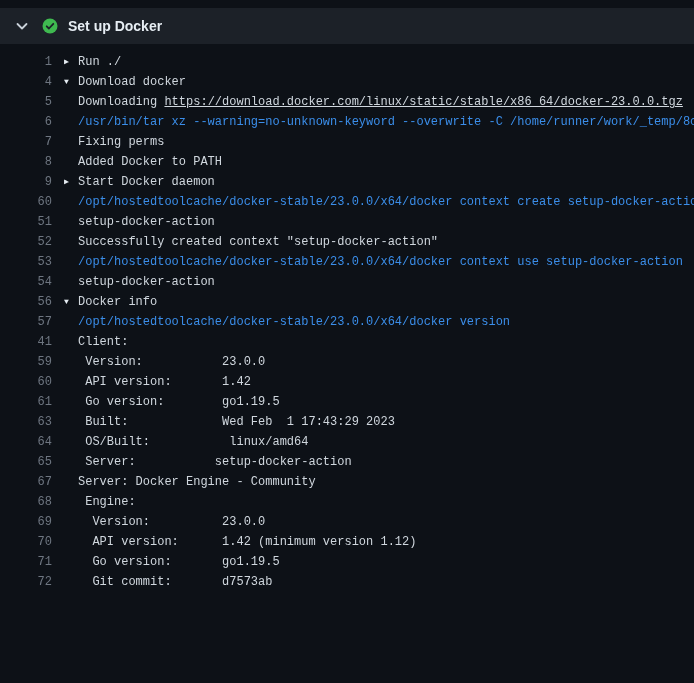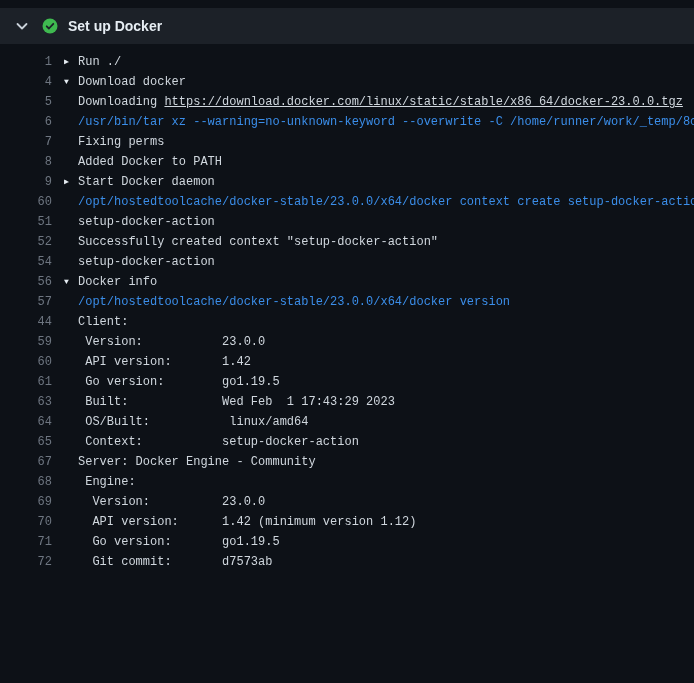--- a/index.html
+++ b/index.html
@@ -115,29 +115,30 @@
     <div class="row"><span class="num">1</span><span class="content"><span class="arrow">▶</span><span class="txt group-title">Run ./</span></span></div>
     <div class="row"><span class="num">4</span><span class="content"><span class="arrow">▼</span><span class="txt group-title">Download docker</span></span></div>
     <div class="row"><span class="num">5</span><span class="content"><span class="arrow-pad"></span><span class="txt">Downloading </span><span class="txt url">https://download.docker.com/linux/static/stable/x86_64/docker-23.0.0.tgz</span></span></div>
     <div class="row"><span class="num">6</span><span class="content"><span class="arrow-pad"></span><span class="txt cmd">/usr/bin/tar xz --warning=no-unknown-keyword --overwrite -C /home/runner/work/_temp/8c93</span></span></div>
     <div class="row"><span class="num">7</span><span class="content"><span class="arrow-pad"></span><span class="txt">Fixing perms</span></span></div>
     <div class="row"><span class="num">8</span><span class="content"><span class="arrow-pad"></span><span class="txt">Added Docker to PATH</span></span></div>
     <div class="row"><span class="num">9</span><span class="content"><span class="arrow">▶</span><span class="txt group-title">Start Docker daemon</span></span></div>
     <div class="row"><span class="num">60</span><span class="content"><span class="arrow-pad"></span><span class="txt cmd">/opt/hostedtoolcache/docker-stable/23.0.0/x64/docker context create setup-docker-action</span></span></div>
     <div class="row"><span class="num">51</span><span class="content"><span class="arrow-pad"></span><span class="txt">setup-docker-action</span></span></div>
     <div class="row"><span class="num">52</span><span class="content"><span class="arrow-pad"></span><span class="txt">Successfully created context "setup-docker-action"</span></span></div>
+    <div class="row"><span class="num">53</span><span class="content"><span class="arrow-pad"></span><span class="txt cmd">/opt/hostedtoolcache/docker-stable/23.0.0/x64/docker context use setup-docker-action</span></span></div>
     <div class="row"><span class="num">54</span><span class="content"><span class="arrow-pad"></span><span class="txt">setup-docker-action</span></span></div>
     <div class="row"><span class="num">56</span><span class="content"><span class="arrow">▼</span><span class="txt group-title">Docker info</span></span></div>
     <div class="row"><span class="num">57</span><span class="content"><span class="arrow-pad"></span><span class="txt cmd">/opt/hostedtoolcache/docker-stable/23.0.0/x64/docker version</span></span></div>
-    <div class="row"><span class="num">44</span><span class="content"><span class="arrow-pad"></span><span class="txt">Client:</span></span></div>
+    <div class="row"><span class="num">41</span><span class="content"><span class="arrow-pad"></span><span class="txt">Client:</span></span></div>
     <div class="row"><span class="num">59</span><span class="content"><span class="arrow-pad"></span><span class="txt"> Version:           23.0.0</span></span></div>
     <div class="row"><span class="num">60</span><span class="content"><span class="arrow-pad"></span><span class="txt"> API version:       1.42</span></span></div>
     <div class="row"><span class="num">61</span><span class="content"><span class="arrow-pad"></span><span class="txt"> Go version:        go1.19.5</span></span></div>
     <div class="row"><span class="num">63</span><span class="content"><span class="arrow-pad"></span><span class="txt"> Built:             Wed Feb  1 17:43:29 2023</span></span></div>
     <div class="row"><span class="num">64</span><span class="content"><span class="arrow-pad"></span><span class="txt"> OS/Built:           linux/amd64</span></span></div>
-    <div class="row"><span class="num">65</span><span class="content"><span class="arrow-pad"></span><span class="txt"> Context:           setup-docker-action</span></span></div>
+    <div class="row"><span class="num">65</span><span class="content"><span class="arrow-pad"></span><span class="txt"> Server:           setup-docker-action</span></span></div>
     <div class="row"><span class="num">67</span><span class="content"><span class="arrow-pad"></span><span class="txt">Server: Docker Engine - Community</span></span></div>
     <div class="row"><span class="num">68</span><span class="content"><span class="arrow-pad"></span><span class="txt"> Engine:</span></span></div>
     <div class="row"><span class="num">69</span><span class="content"><span class="arrow-pad"></span><span class="txt">  Version:          23.0.0</span></span></div>
     <div class="row"><span class="num">70</span><span class="content"><span class="arrow-pad"></span><span class="txt">  API version:      1.42 (minimum version 1.12)</span></span></div>
     <div class="row"><span class="num">71</span><span class="content"><span class="arrow-pad"></span><span class="txt">  Go version:       go1.19.5</span></span></div>
     <div class="row"><span class="num">72</span><span class="content"><span class="arrow-pad"></span><span class="txt">  Git commit:       d7573ab</span></span></div>
   </div>
 
 </body></html>

